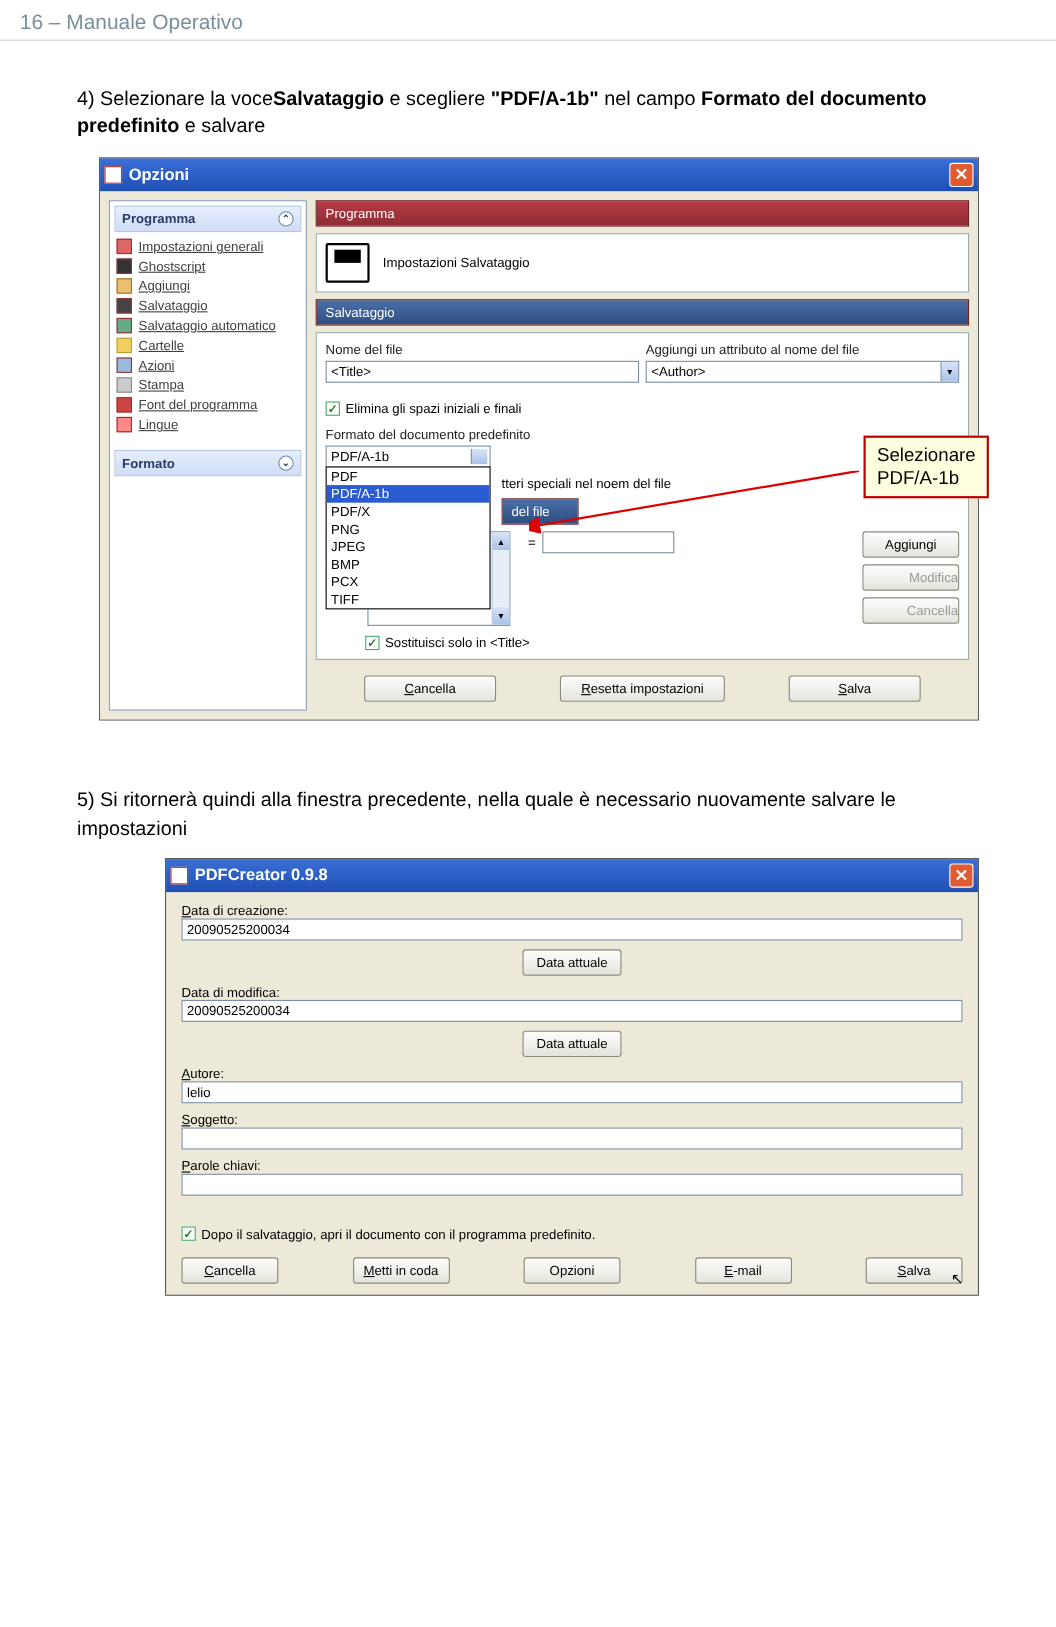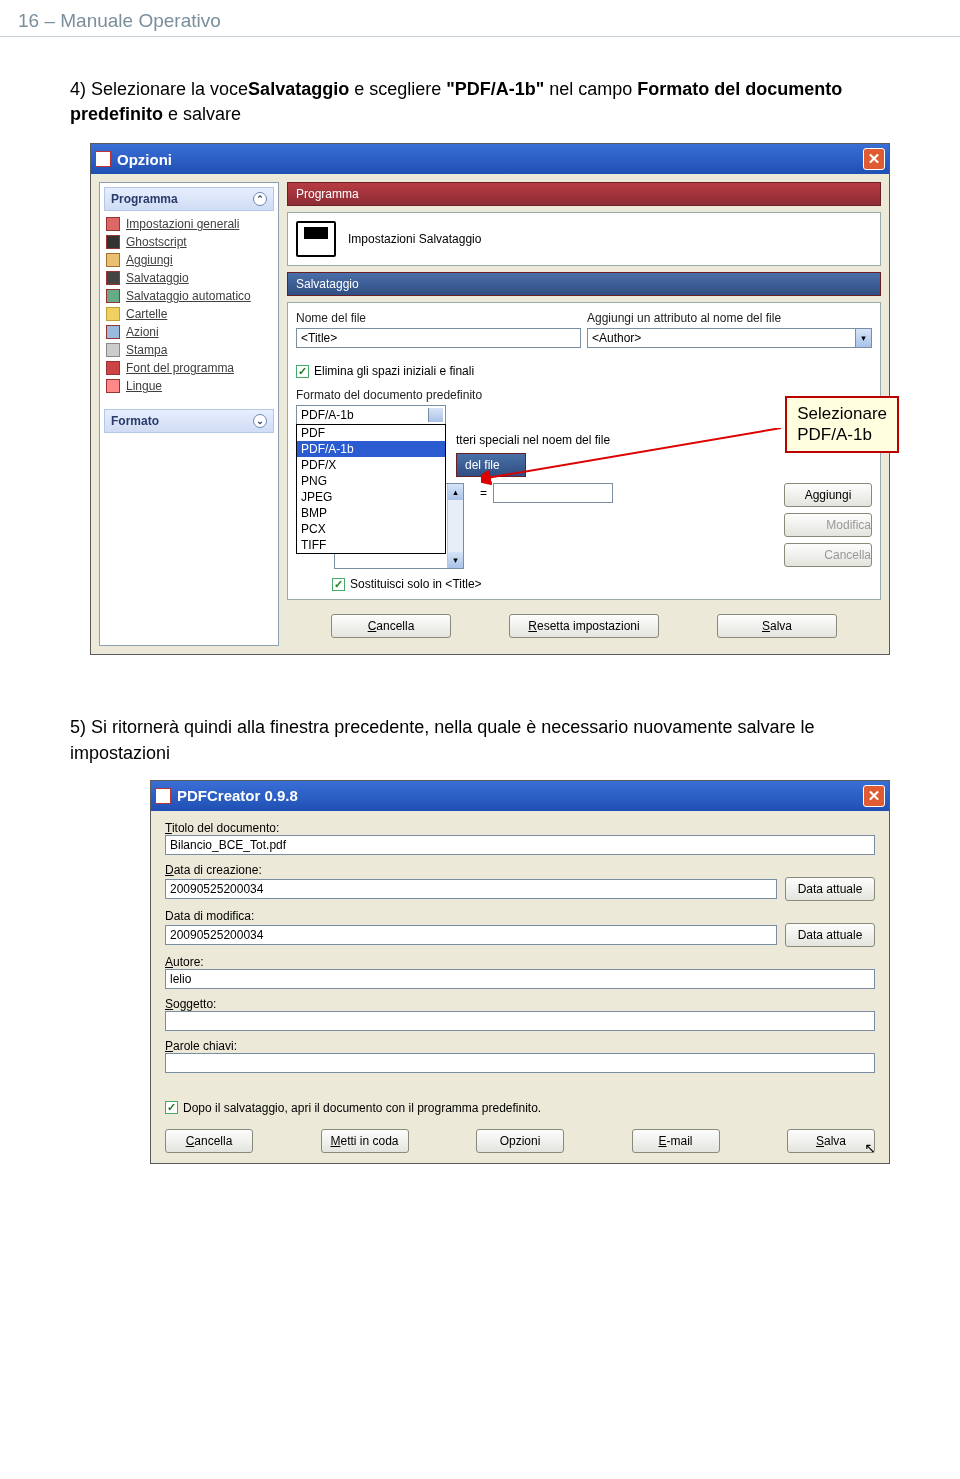--- a/index.html
+++ b/index.html
@@ -129,21 +129,21 @@
   .arrow-svg{
     position:absolute; left:390px; top:284px; pointer-events:none;
   }
 
   
   .shot2{
     margin:4px 70px 20px 150px;
     border:1px solid #5a5a5a;background:#ece9d8;
   }
   .s2-body{padding:10px 14px;font-size:12px;display:flex;flex-direction:column;gap:8px;}
-  .s2-row{display:flex;gap:8px;align-items:center;}
+  .s2-row{display:flex;gap:8px;align-items:center;flex-direction:column;}
   .s2-row input{flex:1;}
   .s2-btn{min-width:90px;}
   .s2-bottom{display:flex;gap:20px;justify-content:space-between;padding-top:6px;}
   .under-first{text-decoration:underline;}
 </style>
 </head>
 <body>
 
 <div class="page-header">16 – Manuale Operativo</div>
 
@@ -325,24 +325,20 @@
 
 <div class="shot2">
   <div class="titlebar">
     <div class="sysicon"></div>
     <span>PDFCreator 0.9.8</span>
     <div class="spacer"></div>
     <div class="closebtn">✕</div>
   </div>
   <div class="s2-body">
     <div>
-      <span class="lbl2"><span class="under-first">T</span><span>itolo del documento:</span></span>
-      <input class="txt" value="Bilancio_BCE_Tot.pdf" style="">
-    </div>
-    <div>
       <span class="lbl2"><span class="under-first">D</span><span>ata di creazione:</span></span>
       <div class="s2-row">
         <input class="txt" value="20090525200034" style="">
         <div class="btn s2-btn">Data attuale</div>
       </div>
     </div>
     <div>
       <span class="lbl2">Data di modifica:</span>
       <div class="s2-row">
         <input class="txt" value="20090525200034" style="">

